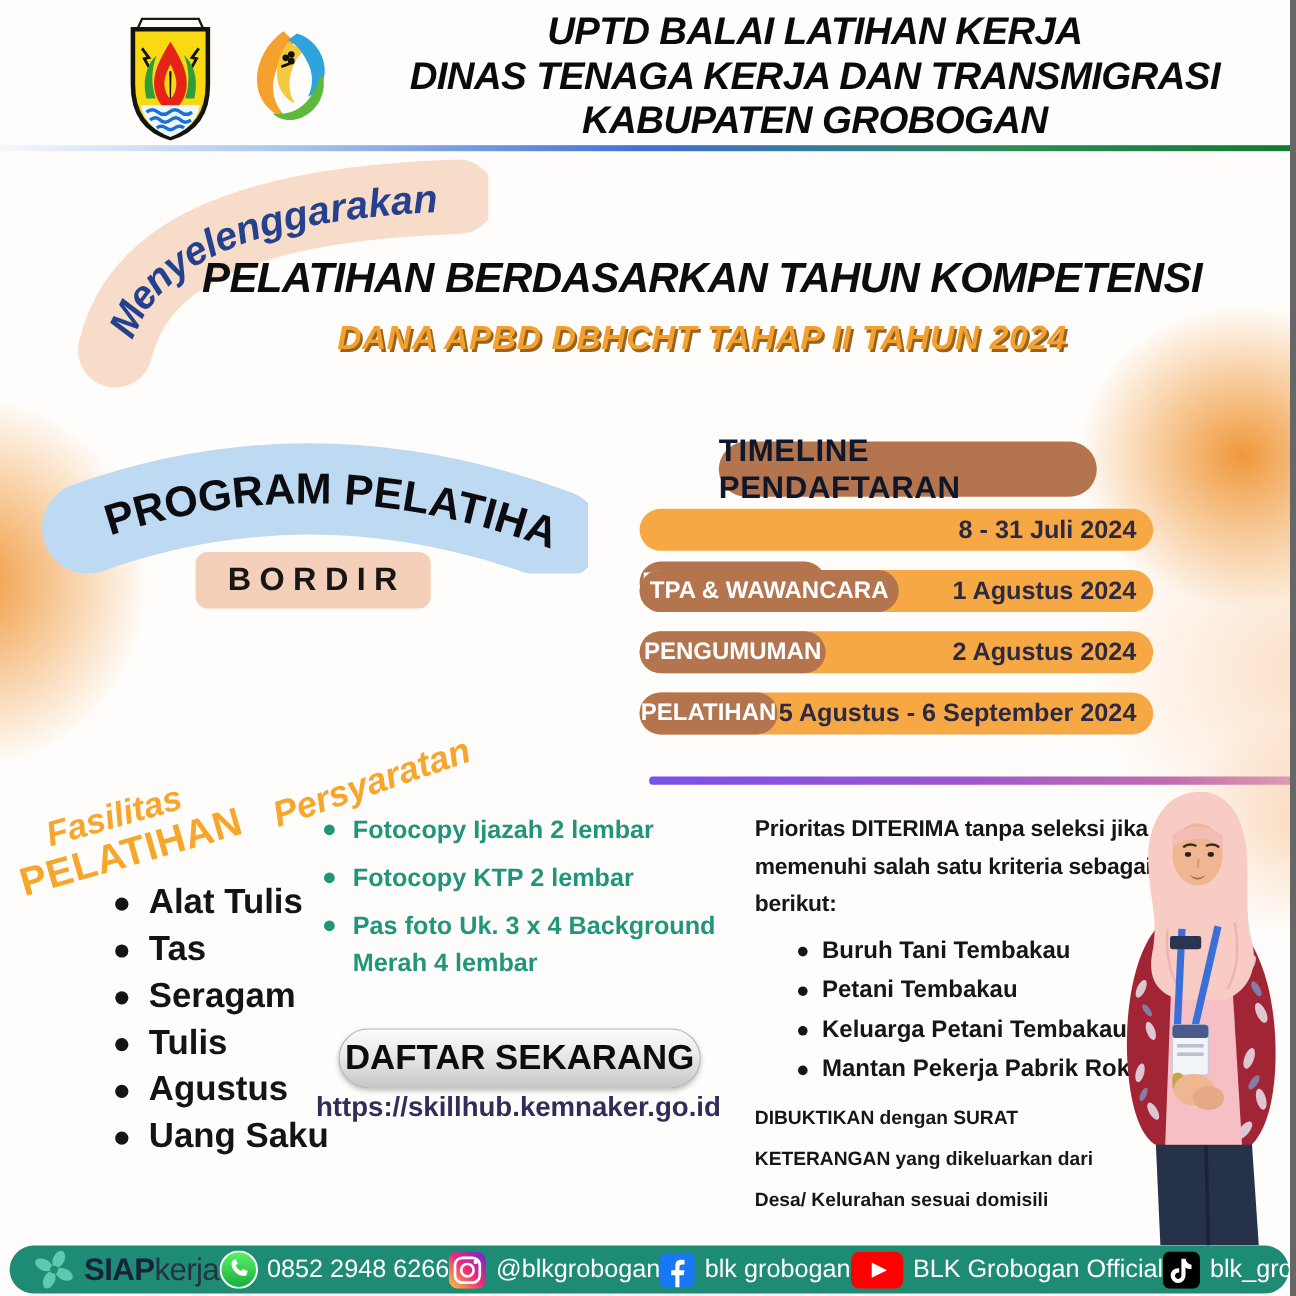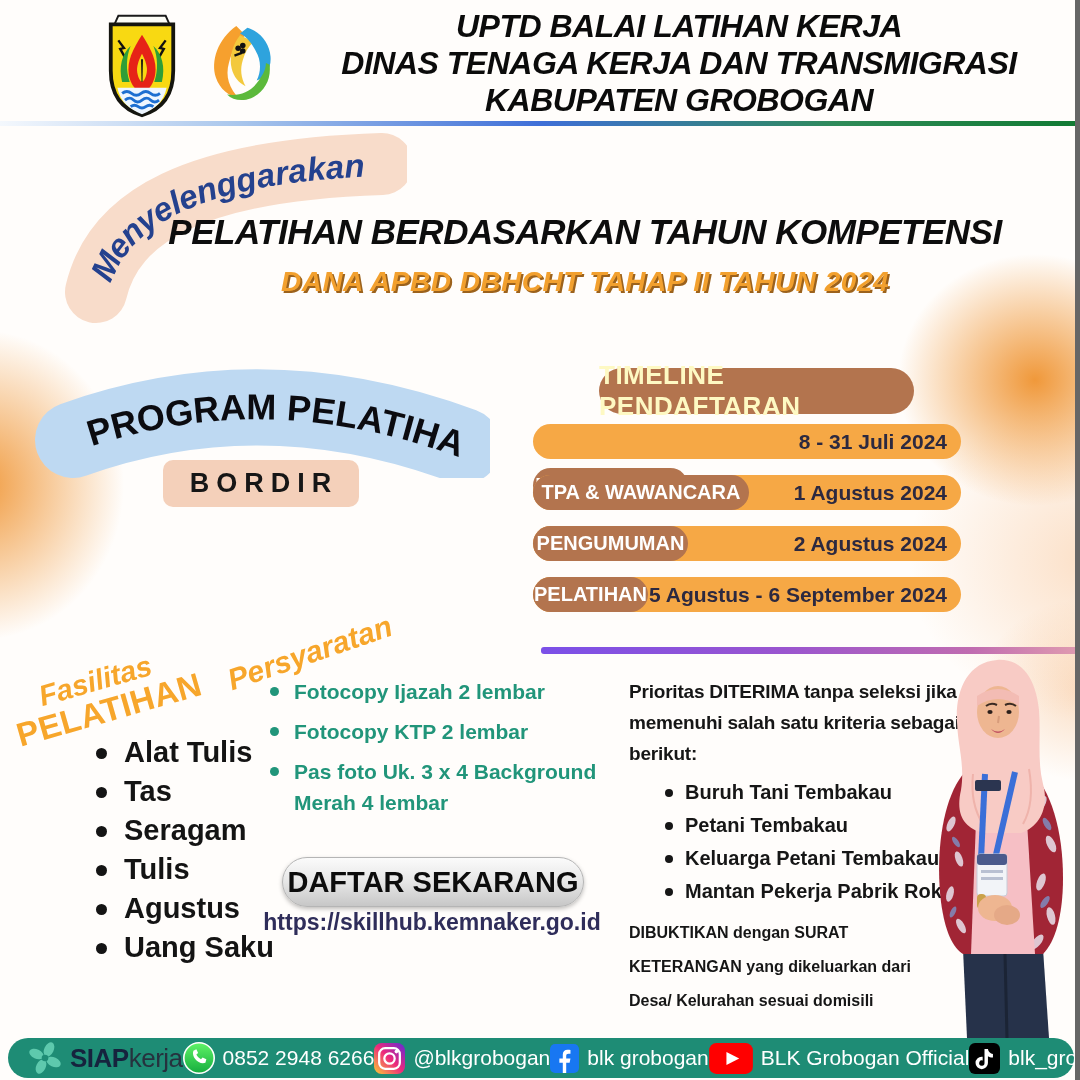--- a/index.html
+++ b/index.html
@@ -24,21 +24,21 @@
     font-style:italic;font-weight:900;font-size:35px;letter-spacing:-.5px;}
   .funding{left:90px;top:266px;width:990px;text-align:center;color:#f2a02e;
     font-style:italic;font-weight:900;font-size:28px;letter-spacing:.5px;
     text-shadow:2px 2px 0 #9c621c;}
   
   .bordir-pill{left:163px;top:460px;width:190px;height:47px;border-radius:10px;
     background:#f4d0ba;color:#161616;font-weight:800;font-size:27px;letter-spacing:7px;
     display:flex;align-items:center;justify-content:center;padding-left:6px;}
   
   .tl-title{left:599px;top:368px;width:315px;height:46px;border-radius:23px;background:#b3744e;
-    color:#fef9c3;font-size:26px;font-weight:600;letter-spacing:.5px;
+    color:#0f172a;font-size:26px;font-weight:600;letter-spacing:.5px;
     display:flex;align-items:center;justify-content:center;}
   .tl-rows{left:533px;top:424px;width:428px;}
   .tl-row{position:relative;height:35px;margin-bottom:16px;background:#f6a845;border-radius:18px;}
   .tl-label{position:absolute;left:0;top:0;height:35px;border-radius:18px;background:#b3744e;
     color:#fff;font-size:20px;font-weight:600;display:flex;align-items:center;justify-content:center;}
   .tl-row:nth-of-type(1) .tl-label{width:155px;margin-top:44px;}
   .tl-row:nth-of-type(2) .tl-label{width:216px;}
   .tl-row:nth-of-type(3) .tl-label{width:155px;}
   .tl-row:nth-of-type(4) .tl-label{width:115px;}
   .tl-value{position:absolute;right:14px;top:0;height:35px;line-height:35px;

